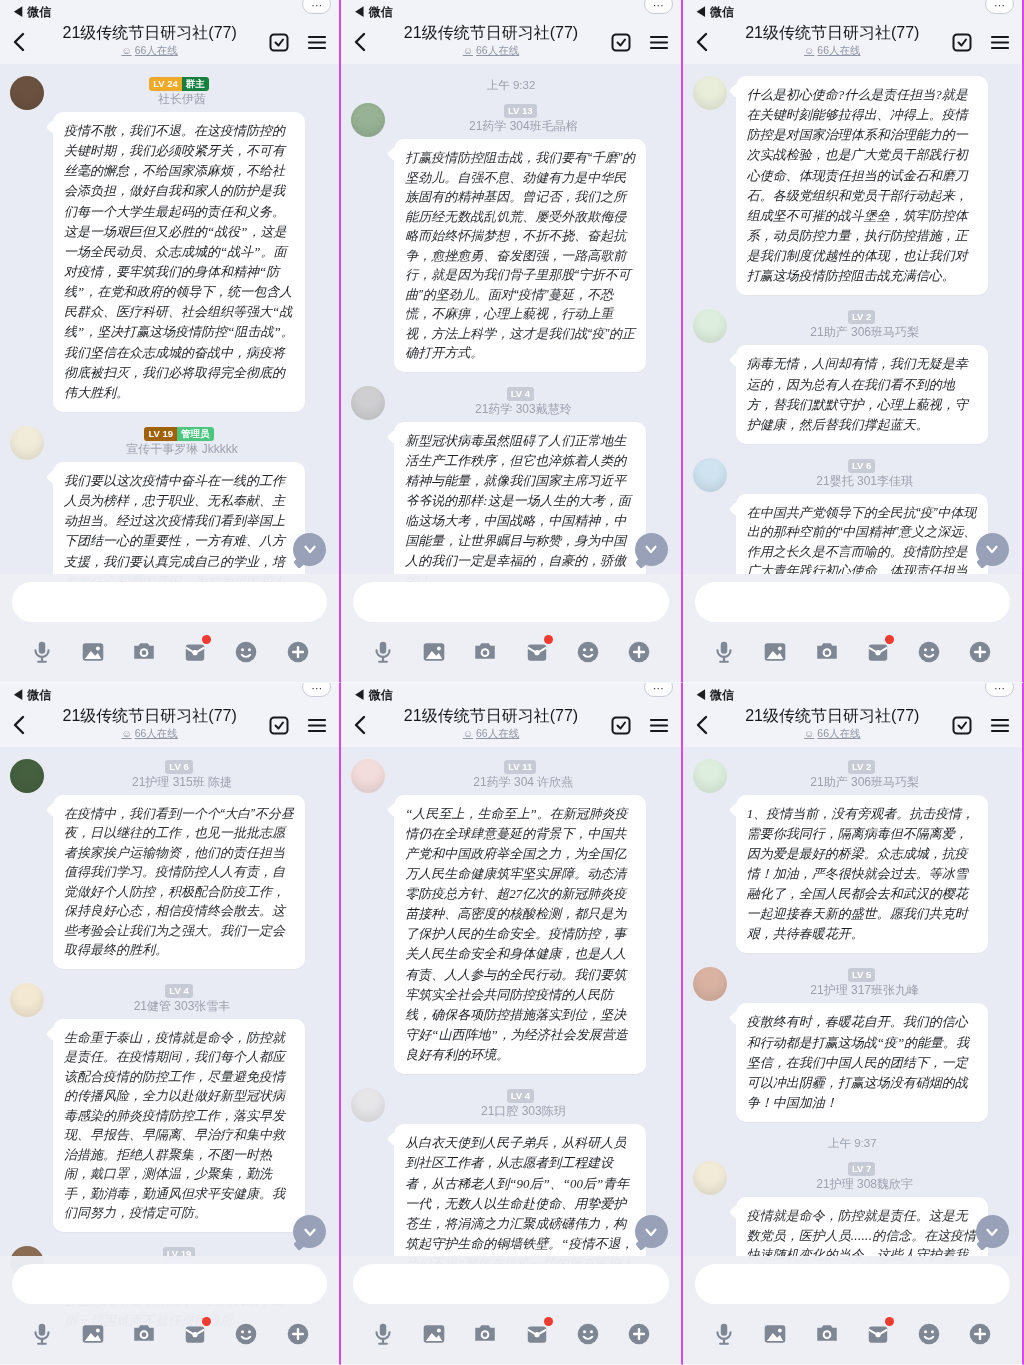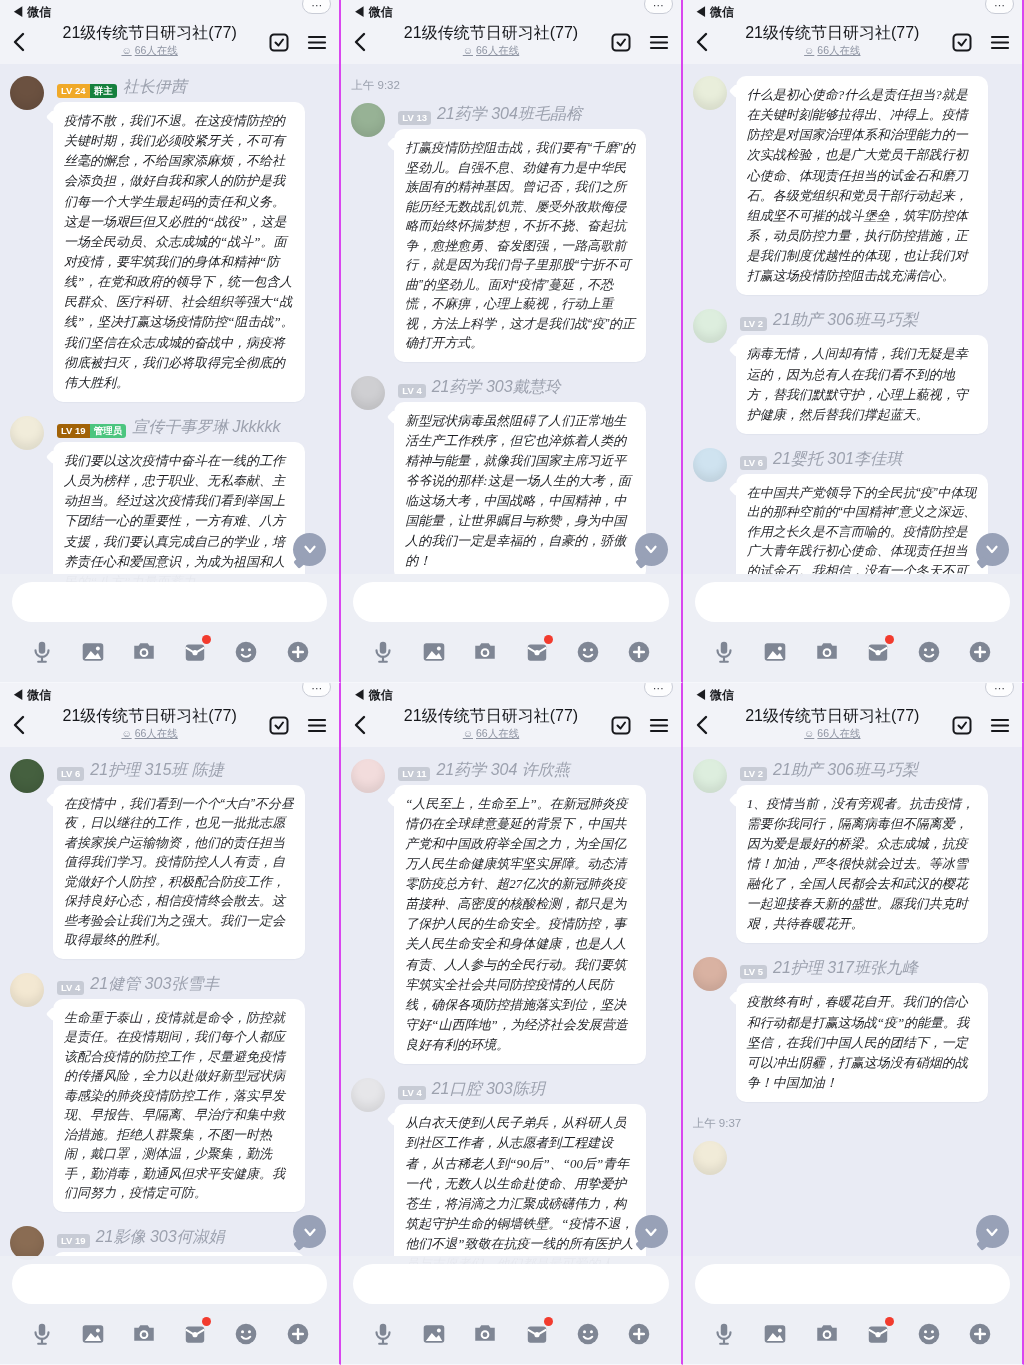--- a/index.html
+++ b/index.html
@@ -14,28 +14,28 @@
   .header{position:relative;height:44px;background:#f2f3f8;}
   .hback{position:absolute;left:8px;top:10px;width:24px;height:24px;}
   .hcenter{position:absolute;left:50px;right:90px;top:2px;text-align:center;}
   .htitle{font-size:16px;font-weight:normal;color:#15161a;line-height:22px;white-space:nowrap;}
   .hsub{font-size:10.5px;color:#8f95a3;line-height:12px;text-decoration:underline;}
   .hsub .dot{font-size:10px;margin-right:3px;}
   .hicons{position:absolute;right:10px;top:10px;display:flex;gap:14px;}
   .hicon{width:24px;height:24px;}
   
   .chat{position:absolute;top:64px;left:0;right:0;bottom:0;padding:6px 10px 118px 10px;overflow:hidden;box-sizing:border-box;}
-  .time{ text-align:left;color:#9aa0ad;font-size:11.5px;margin:8px 0 10px;}
+  .time{ text-align:center;color:#9aa0ad;font-size:11.5px;margin:8px 0 10px;}
   .msg{display:flex;align-items:flex-start;margin:6px 0 14px;}
   .avatar{flex:0 0 34px;width:34px;height:34px;border-radius:50%;margin-right:9px;box-shadow:inset 0 -6px 10px rgba(0,0,0,.08);}
   .col{max-width:252px;}
-  .namerow{display:flex;align-items:flex-end;margin:1px 4px 4px;}
+  .namerow{display:flex;align-items:center;margin:1px 16px 4px;flex-direction:column;}
   .badge{display:inline-flex;border-radius:3px;overflow:hidden;font-size:9.5px;font-weight:bold;color:#fff;line-height:14px;}
   .badge span{padding:0 4px;}
-  .name{margin-left:6px;font-size:16px;color:#9ca1ae;white-space:nowrap;font-style:italic;}
+  .name{margin-left:6px;font-size:12px;color:#9ca1ae;white-space:nowrap;}
   .bubble{position:relative;background:#fff;border-radius:10px;padding:9px 11px;box-shadow:0 1px 1px rgba(60,70,110,.04);}
   .bubble:before{content:"";position:absolute;left:-5px;top:10px;width:10px;height:10px;background:#fff;transform:rotate(45deg);border-radius:2px;}
   .btext{font-size:13px;line-height:1.5;color:#2b2c30;word-break:break-all;font-style:italic;}
   .hand .btext{font-family:"Liberation Serif",serif;color:#1f2024;line-height:1.55;}
   
   .scrollbtn{position:absolute;right:13px;bottom:116px;width:33px;height:33px;border-radius:50%;background:#98a1b7;display:flex;align-items:center;justify-content:center;z-index:4;}
   .scrollbtn:after{content:"";position:absolute;left:2px;bottom:-1px;width:9px;height:9px;background:#98a1b7;border-radius:2px;transform:rotate(50deg);}
   
   .bottom{position:absolute;left:0;right:0;bottom:0;height:108px;background:rgba(236,238,245,.97);z-index:3;}
   .inputpill{position:absolute;left:12px;right:12px;top:8px;height:40px;background:#fff;border-radius:21px;}
@@ -724,20 +724,31 @@
               <span class="name">21护理 317班张九峰</span>
             </div>
             <div class="bubble hand">
               <div class="btext">疫散终有时，春暖花自开。我们的信心和行动都是打赢这场战“疫”的能量。我坚信，在我们中国人民的团结下，一定可以冲出阴霾，打赢这场没有硝烟的战争！中国加油！</div>
             </div>
           </div>
         </div>
         <div class="time">上午 9:37</div>
         <div class="msg">
           <div class="avatar" style="background:#f1ebd8"></div>
+          <div class="col">
+            <div class="namerow">
+              <span class="badge">
+                <span class="lv" style="background:#c7cbd5">LV 7</span>
+              </span>
+              <span class="name">21护理 308魏欣宇</span>
+            </div>
+            <div class="bubble">
+              <div class="btext">疫情就是命令，防控就是责任。这是无数党员，医护人员......的信念。在这疫情快速随机变化的当今，这些人守护着我们的安宁，守护我们的健康，作为大学生的我们</div>
+            </div>
+          </div>
         </div>
       </div>
       <div class="scrollbtn">
         <span>
           <svg width="18" height="18" viewBox="0 0 24 24">
             <polyline points="6,9 12,16 18,9" fill="none" stroke="#fff" stroke-width="3" stroke-linecap="round" stroke-linejoin="round"></polyline>
           </svg>
         </span>
       </div>
       <div class="bottom">

